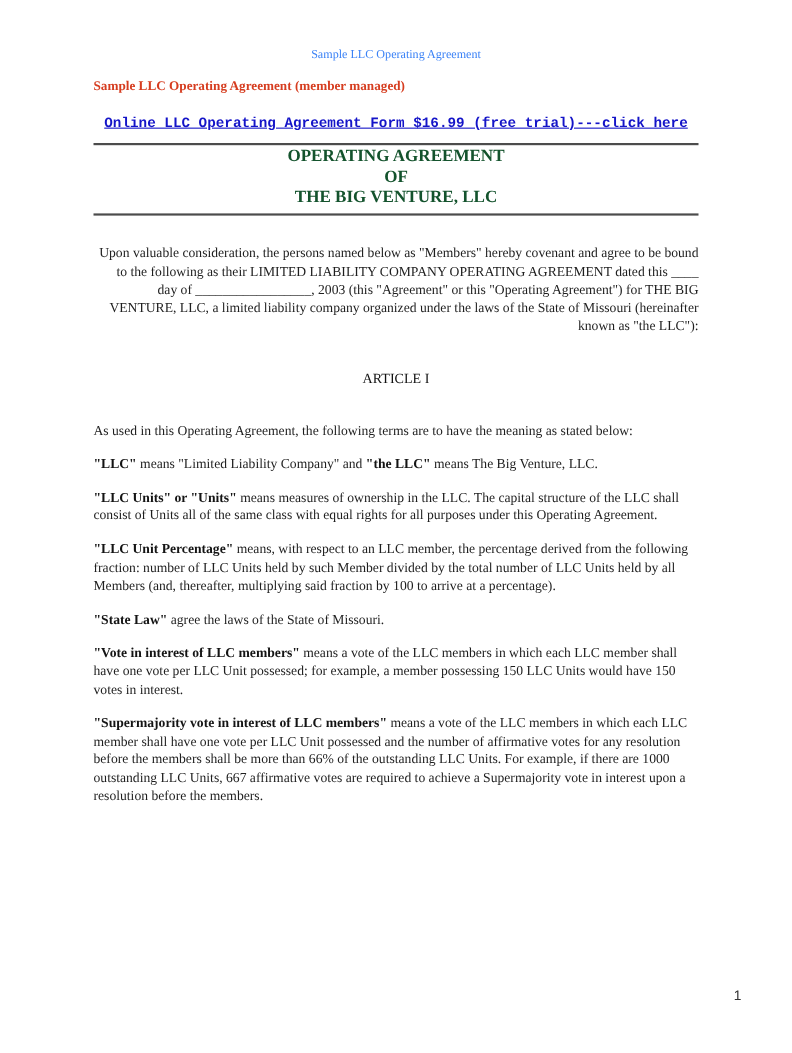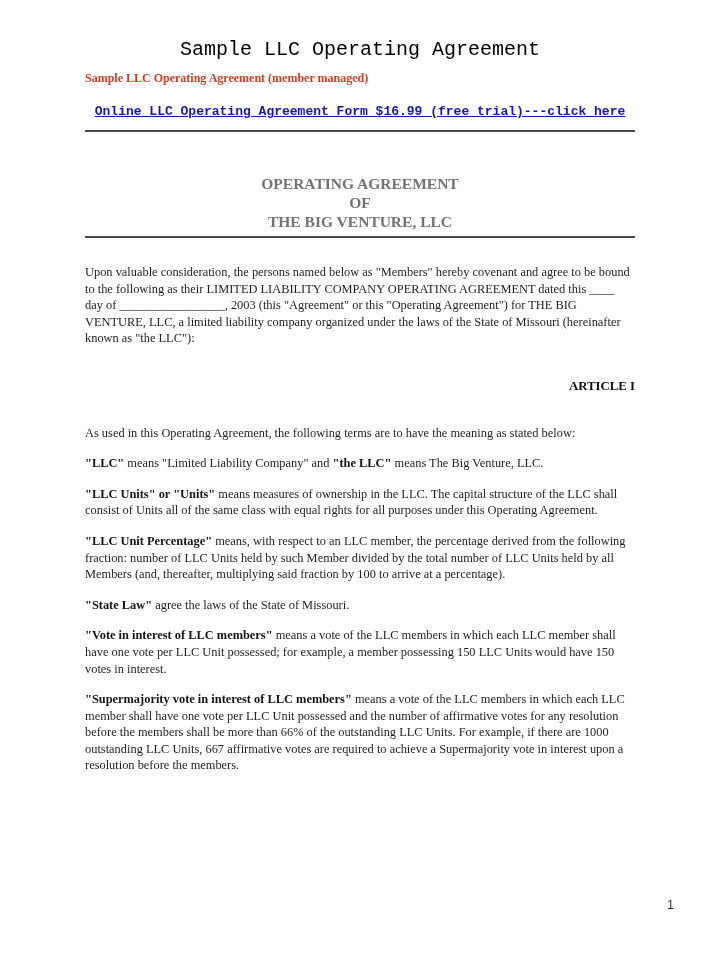--- a/index.html
+++ b/index.html
@@ -11,23 +11,23 @@
     font-family: "Liberation Serif", serif;
     color: #1e1e1e;
     overflow: hidden;
   }
   .content {
     margin: 0 85px;
     width: 550px;
     padding-top: 42px;
   }
   .hdr-line1 {
-    font-family: Liberation Mono, monospace;
-    font-size: 20px;
-    color: #000000;
+    font-family: Liberation Serif, serif;
+    font-size: 11px;
+    color: #3b82f6;
     text-align: center;
     line-height: 16px;
   }
   .hdr-line2 {
     margin-top: 12px;
     font-size: 12px;
     font-weight: bold;
     color: var(--red, #d63d20);
     text-align: left;
     line-height: 17px;
@@ -42,38 +42,37 @@
   }
   .rule {
     height: 2px;
     background: #4c4c4c;
     border: none;
     margin: 0;
   }
   .rule-1 { margin-top: 11px; }
   .rule-2 { margin-top: 5px; }
   .doc-title {
-    margin-top: 42px;
     text-align: center;
     font-size: 15.5px;
     font-weight: bold;
     line-height: 19px;
-    color: #737373;
+    color: #14532d;
   }
   .para {
     font-size: 12.4px;
     line-height: 16.6px;
     margin: 14px 0 0 0;
     color: #1e1e1e;
   }
-  .intro { margin-top: 26px; }
+  .intro { margin-top: 26px; text-align: right; }
   .article-heading {
-    text-align: right;
+    text-align: center;
     font-size: 12.8px;
-    font-weight: bold;
+    font-weight: normal;
     line-height: 16.6px;
     color: #111;
   }
   .article-heading.first { margin-top: 31px; }
   .article-heading.second { margin-top: 34px; }
   .lead { margin-top: 30px; }
   .def { margin-top: 14px; }
   .def b, .para b { color: #141414; }
   .page-number {
     position: absolute;

